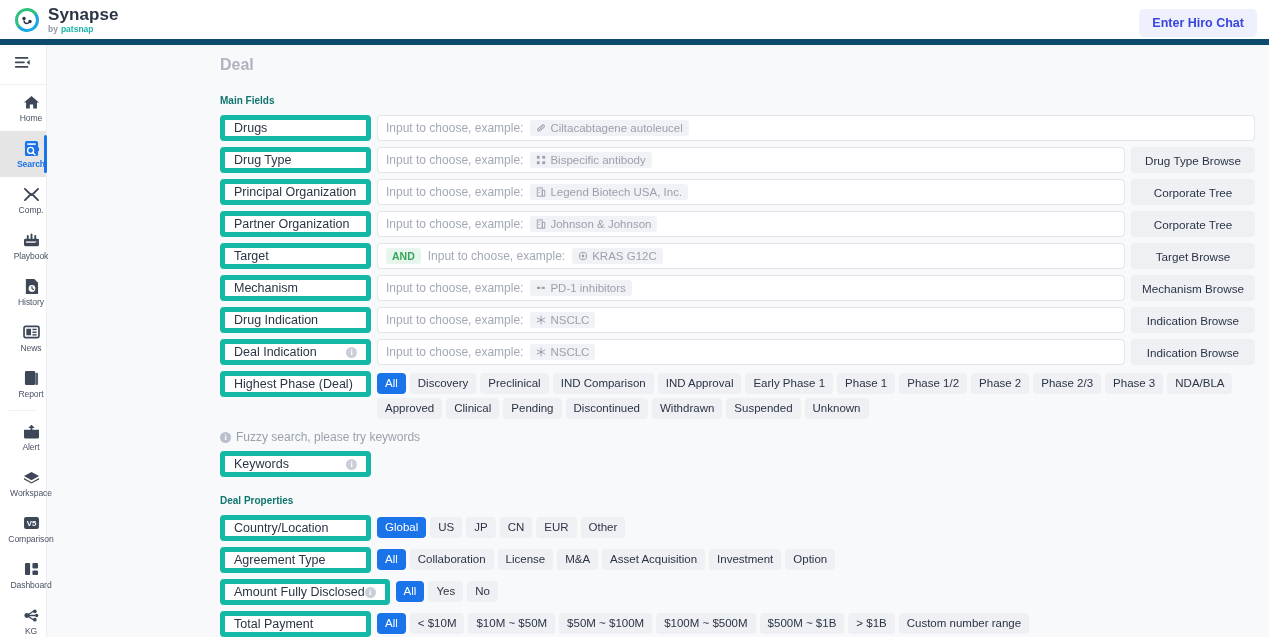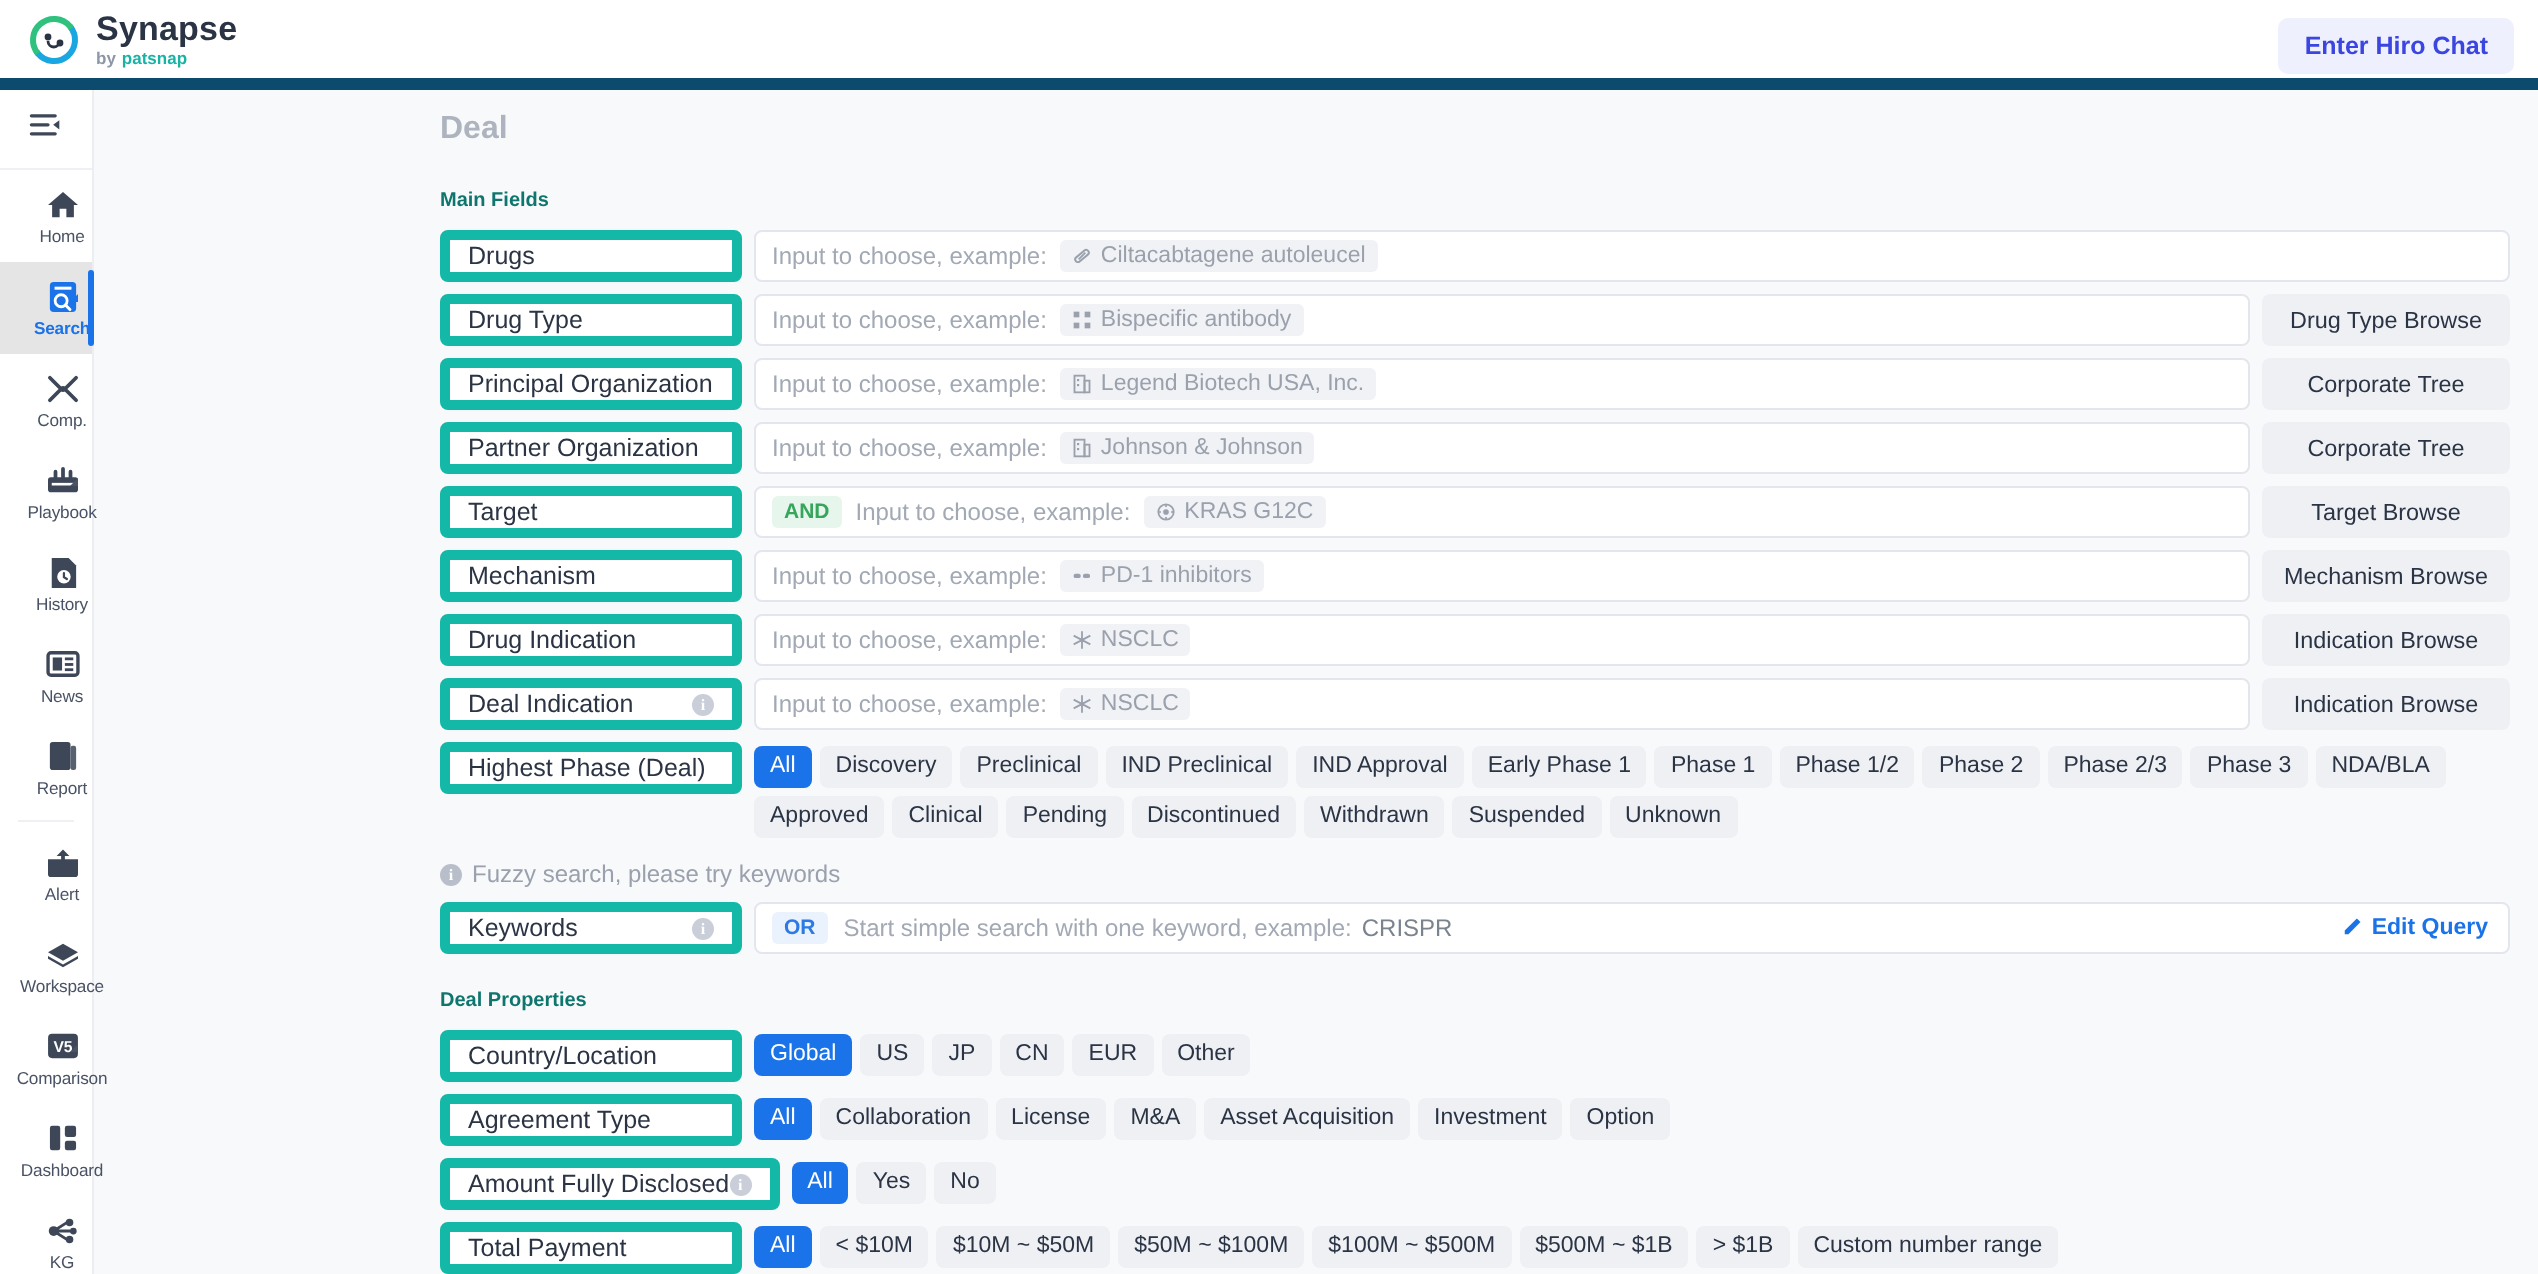--- a/index.html
+++ b/index.html
@@ -526,21 +526,21 @@
     </div>
 
     <div class="row">
       <div class="fld-label">
         <span class="lbl">Highest Phase (Deal)</span>
       </div>
       <div class="chips" id="phase-chips">
           <span class="chip sel">All</span>
           <span class="chip">Discovery</span>
           <span class="chip">Preclinical</span>
-          <span class="chip">IND Preclinical</span>
+          <span class="chip">IND Comparison</span>
           <span class="chip">IND Approval</span>
           <span class="chip">Early Phase 1</span>
           <span class="chip">Phase 1</span>
           <span class="chip">Phase 1/2</span>
           <span class="chip">Phase 2</span>
           <span class="chip">Phase 2/3</span>
           <span class="chip">Phase 3</span>
           <span class="chip">NDA/BLA</span>
           <span class="chip">Approved</span>
           <span class="chip">Clinical</span>
@@ -557,33 +557,20 @@
     <span class="info-dot">i</span>
     <span>Fuzzy search, please try keywords</span>
   </div>
 
   <div class="rows">
     <div class="row">
       <div class="fld-label">
         <span class="lbl">Keywords</span>
         <span class="info-dot">i</span>
       </div>
-      <div class="fld-input">
-        <span class="or-badge">OR</span>
-        <span class="kw-text">Start simple search with one keyword, example:</span>
-        <span class="kw-example">CRISPR</span>
-        <span class="edit-query">
-          <span>
-            <svg viewBox="0 0 12 12" width="11" height="11">
-                <path d="M1.5 9l6.6-6.6 2 2L3.5 11H1.5z" fill="#1a73e8"></path>
-              </svg>
-          </span>
-          <span>Edit Query</span>
-        </span>
-      </div>
     </div>
   </div>
 
   <div class="section-title props">Deal Properties</div>
 
   <div class="rows" id="prop-rows">
       <div class="row">
         <div class="fld-label">
           <span class="lbl">Country/Location</span>
         </div>

